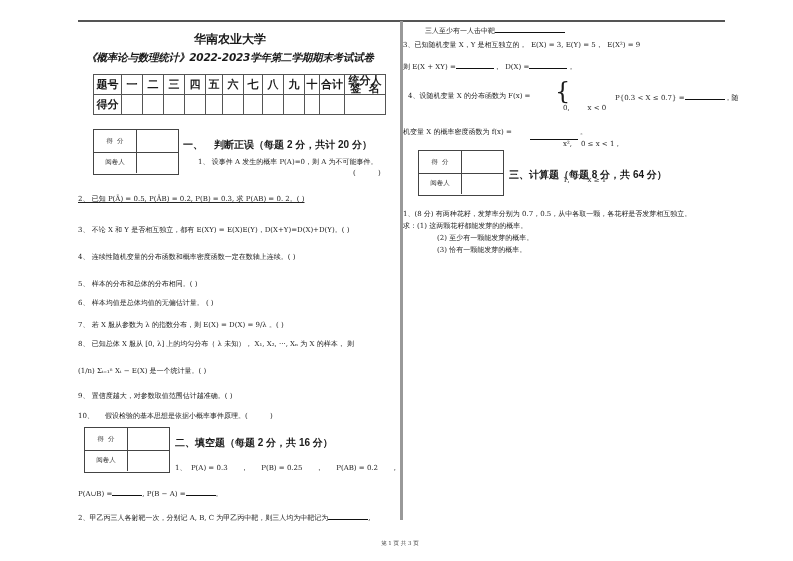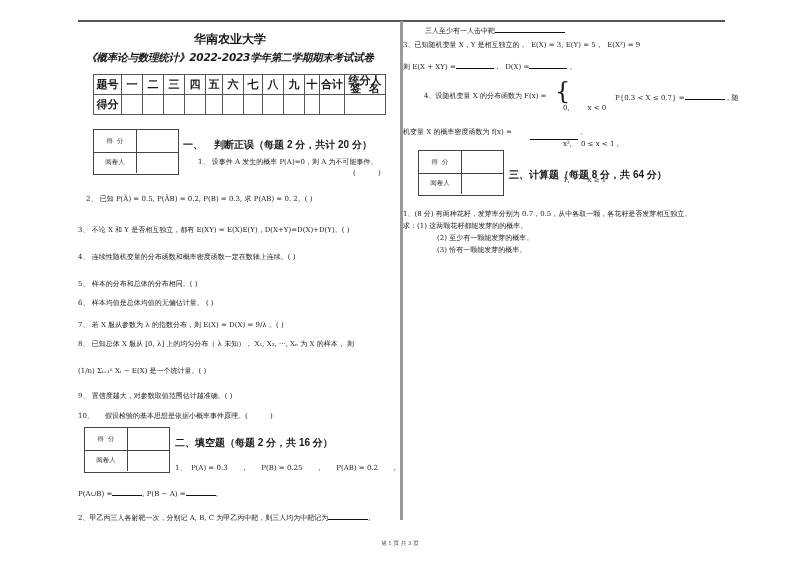--- a/index.html
+++ b/index.html
@@ -79,21 +79,21 @@
   <div class="cell r1" style="white-space:pre">得  分</div>
   <div class="blank r1"></div>
   <div class="cell r2">阅卷人</div>
   <div class="blank r2"></div>
 </div>
 
 <div class="abs sec" style="left:183px; top:138px; white-space:pre">一、    判断正误（每题 2 分，共计 20 分）</div>
 <div class="abs q" style="left:198px; top:157px;">1、 设事件 A 发生的概率 P(A)=0，则 A 为不可能事件。</div>
 <div class="abs q" style="left:353px; top:169px; white-space:pre">(          )</div>
 
-<div class="abs q" style="left:86px; top:194px;">2、 已知 P(Ā) = 0.5, P(ĀB) = 0.2, P(B) = 0.3, 求 P(AB) = 0. 2。(          )</div>
+<div class="abs q" style="left:78px; top:194px;text-decoration:underline;">2、 已知 P(Ā) = 0.5, P(ĀB) = 0.2, P(B) = 0.3, 求 P(AB) = 0. 2。(          )</div>
 <div class="abs q" style="left:78px; top:225px;">3、 不论 X 和 Y 是否相互独立，都有 E(XY) = E(X)E(Y)，D(X+Y)=D(X)+D(Y)。(          )</div>
 <div class="abs q" style="left:78px; top:252px;">4、 连续性随机变量的分布函数和概率密度函数一定在数轴上连续。(          )</div>
 <div class="abs q" style="left:78px; top:279px;">5、 样本的分布和总体的分布相同。(          )</div>
 <div class="abs q" style="left:78px; top:298px;">6、 样本均值是总体均值的无偏估计量。  (          )</div>
 <div class="abs q" style="left:78px; top:320px;">7、 若 X 服从参数为 λ 的指数分布，则 E(X) = D(X) = 9/λ 。(          )</div>
 <div class="abs q" style="left:78px; top:339px;">8、 已知总体  X  服从 [0, λ] 上的均匀分布（ λ 未知），  X₁, X₂, ···, Xₙ 为  X  的样本，  则</div>
 <div class="abs q" style="left:78px; top:366px;">(1/n) Σᵢ₌₁ⁿ Xᵢ − E(X) 是一个统计量。(          )</div>
 <div class="abs q" style="left:78px; top:391px;">9、 置信度越大，对参数取值范围估计越准确。(          )</div>
 <div class="abs q" style="left:78px; top:411px; white-space:pre">10、     假设检验的基本思想是依据小概率事件原理。(          )</div>
 
@@ -114,21 +114,21 @@
 </div>
 
 <div class="abs q" style="left:425px; top:24px;">
   <span>三人至少有一人击中靶</span><span class="blank-line" style="width:70px"></span>
 </div>
 <div class="abs q" style="left:403px; top:40px; white-space:pre">3、已知随机变量 X，Y 是相互独立的，  E(X) = 3, E(Y) = 5，  E(X²) = 9</div>
 <div class="abs q" style="left:403px; top:60px;">
   <span>则 E(X + XY) =</span><span class="blank-line" style="width:38px"></span><span style="white-space:pre">，  D(X) =</span><span class="blank-line" style="width:38px"></span><span>，</span>
 </div>
 
-<div class="abs q" style="left:397px; top:91px;padding-left:27px;">4、设随机变量 X 的分布函数为  F(x) =</div>
+<div class="abs q" style="left:381px; top:91px;padding-left:27px;">4、设随机变量 X 的分布函数为  F(x) =</div>
 <div class="abs brace" style="left:555px; top:79px;">{</div>
 <div class="abs q" style="left:563px; top:78px; line-height:12px; white-space:pre">
   <div>0,        x &lt; 0</div>
   <div>x²,    0 ≤ x &lt; 1，</div>
   <div>1,        x ≥ 1</div>
 </div>
 <div class="abs q" style="left:615px; top:91px;">
   <span>P{0.3 &lt; X ≤ 0.7} =</span><span class="blank-line" style="width:40px"></span><span>，随</span>
 </div>
 <div class="abs q" style="left:403px; top:127px;">机变量 X 的概率密度函数为 f(x) =</div>

